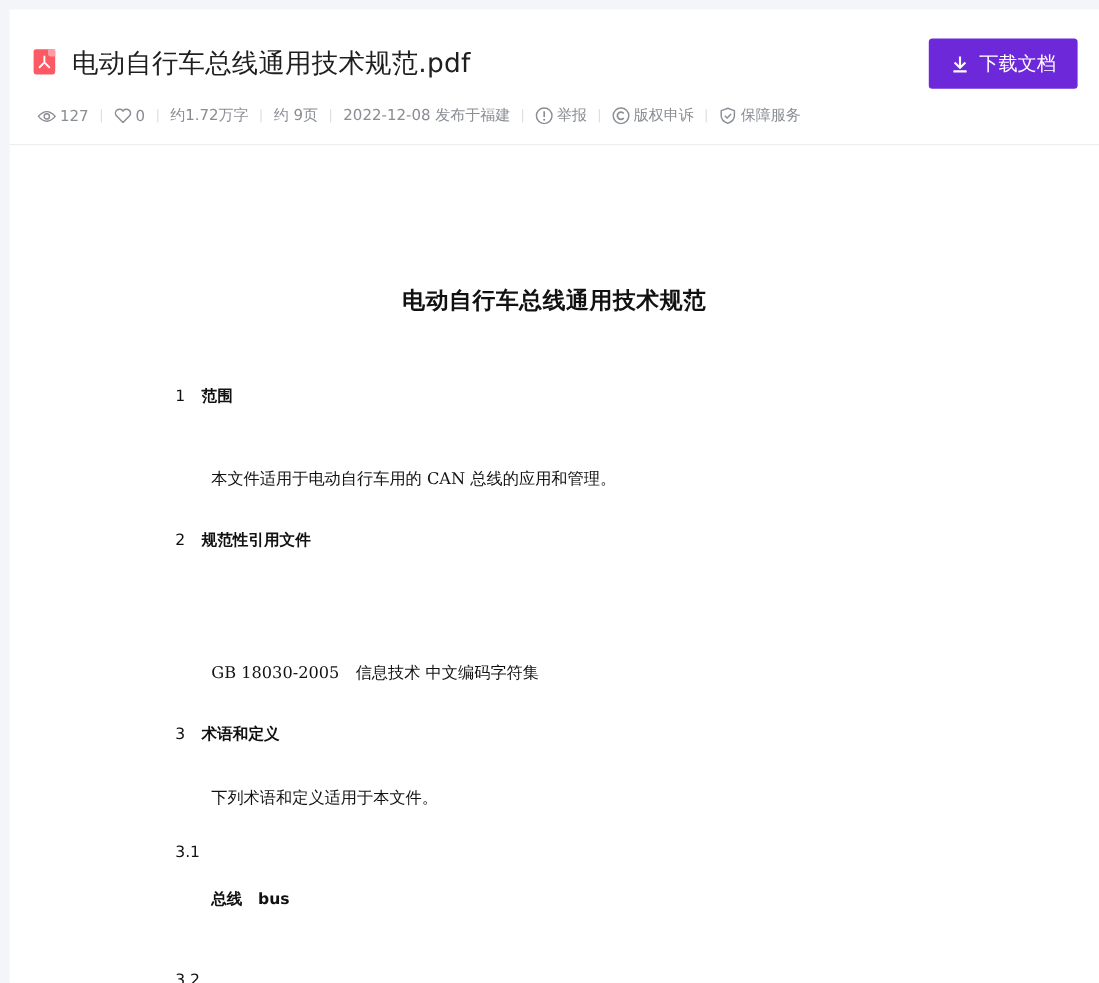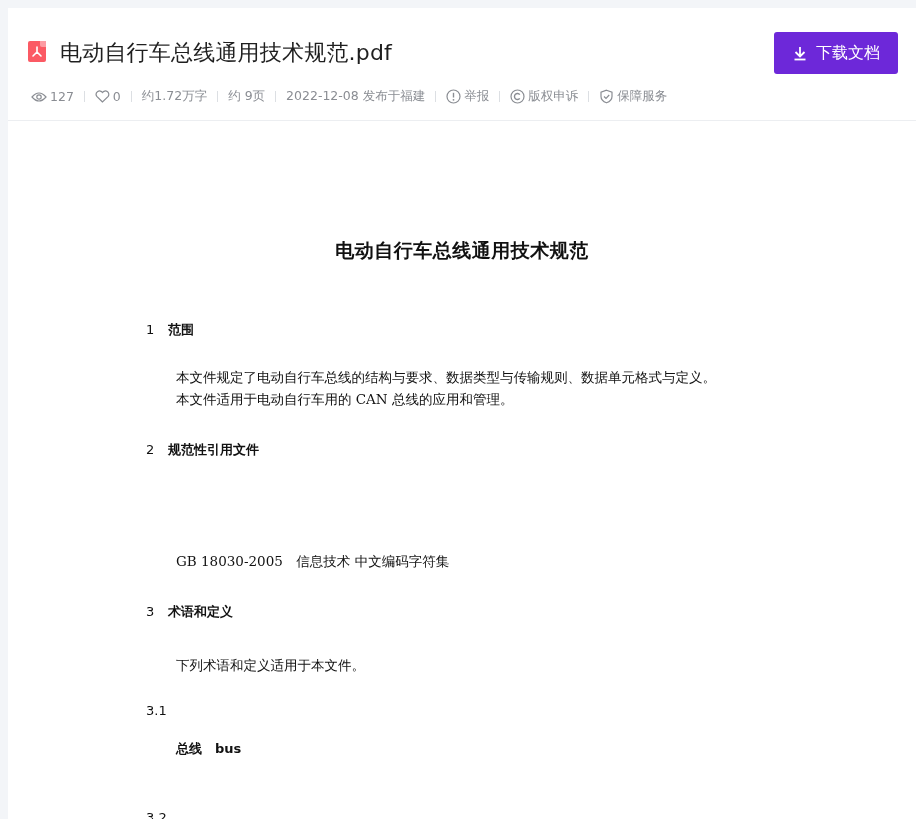--- a/index.html
+++ b/index.html
@@ -97,21 +97,20 @@
       </span>
     </div>
   </div>
 
   <div class="page">
     <div class="pdf-title">电动自行车总线通用技术规范</div>
 
     <div class="h" style="top:200px;">
       <span class="num">1</span><span>范围</span>
     </div>
-    <div class="p indent" style="top:246px;">本文件规定了电动自行车总线的结构与要求、数据类型与传输规则、数据单元格式与定义。</div>
     <div class="p indent" style="top:268px;">本文件适用于电动自行车用的 CAN 总线的应用和管理。</div>
 
     <div class="h" style="top:320px;">
       <span class="num">2</span><span>规范性引用文件</span>
     </div>
     <div class="p indent" style="top:430px;">GB 18030-2005　信息技术  中文编码字符集</div>
 
     <div class="h" style="top:482px;">
       <span class="num">3</span><span>术语和定义</span>
     </div>

